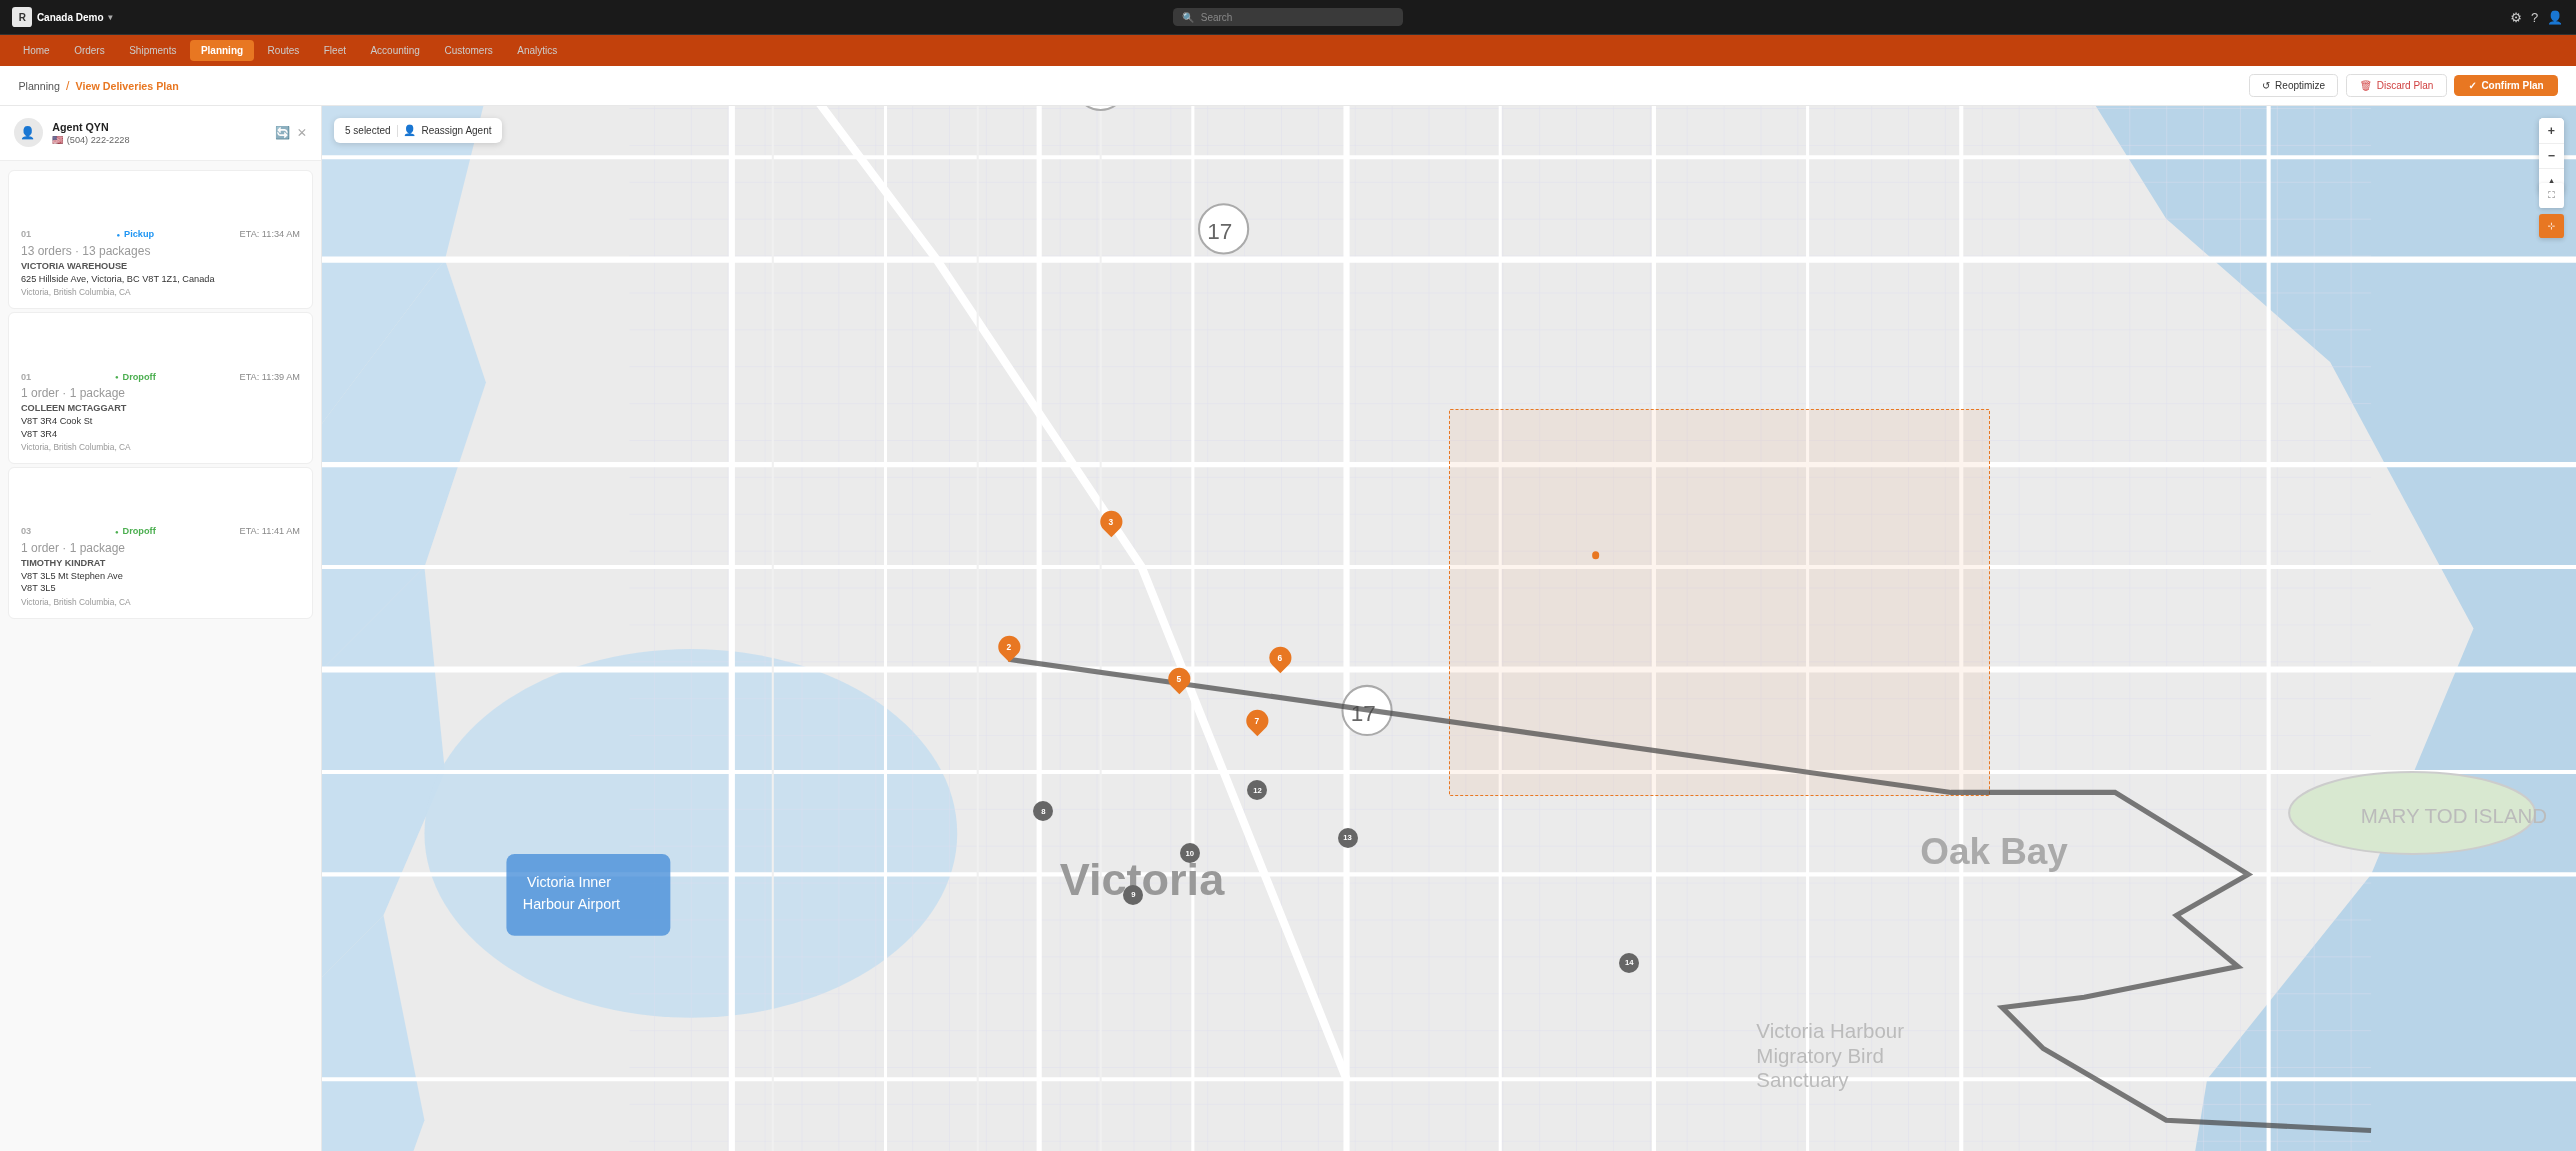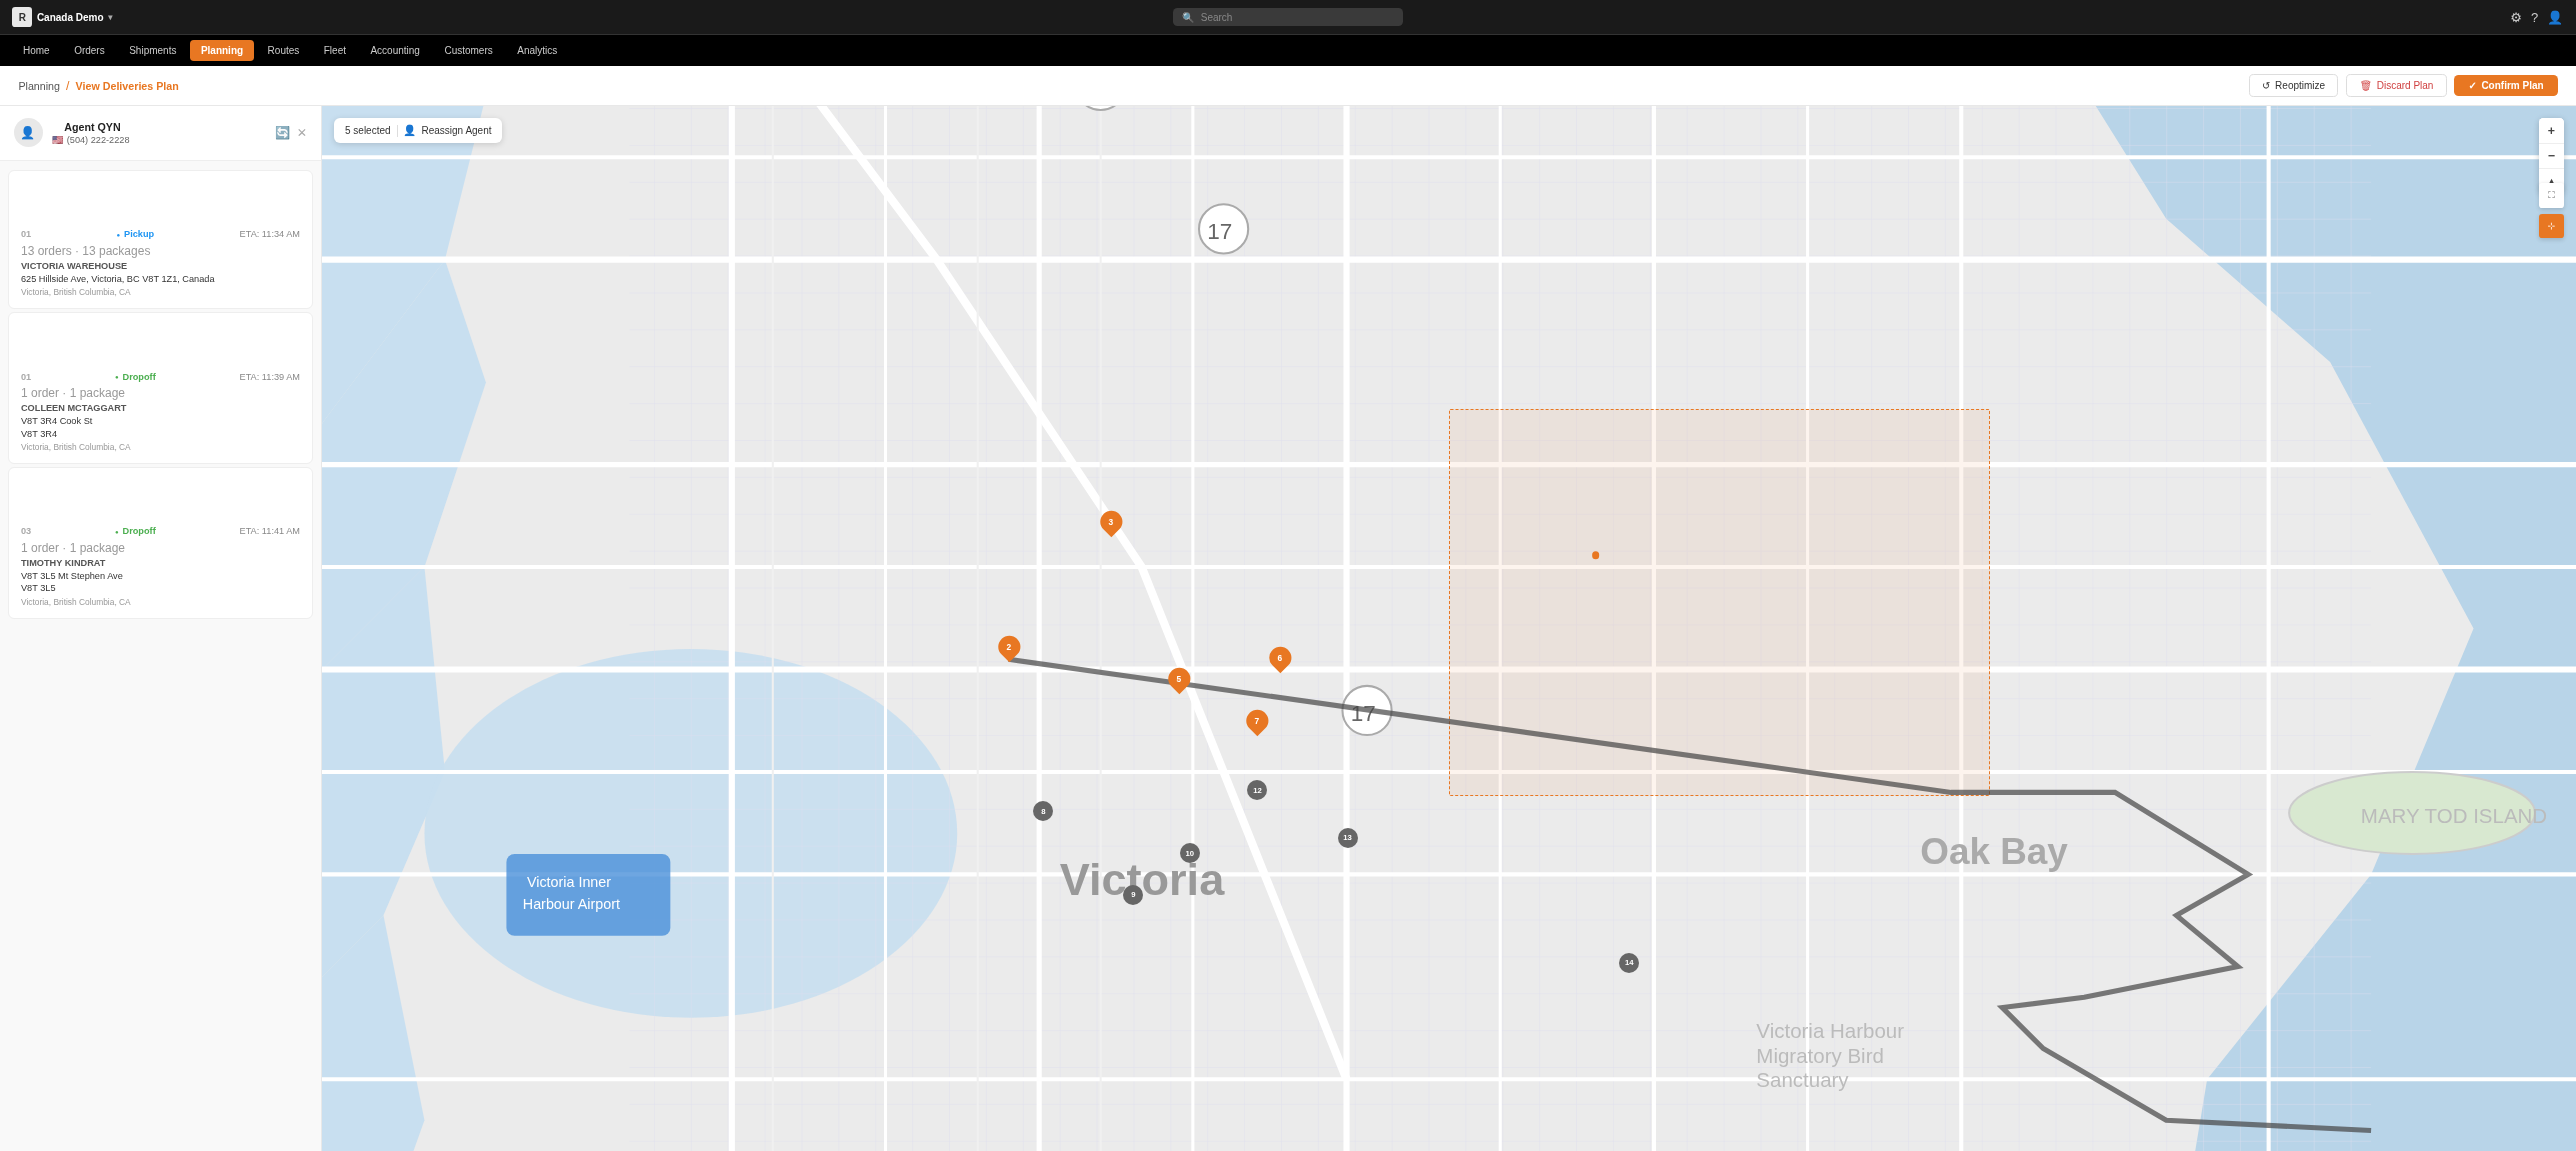--- a/index.html
+++ b/index.html
@@ -59,21 +59,21 @@
       align-items: center;
     }
     .topbar-icons span {
       color: #ccc;
       font-size: 13px;
       cursor: pointer;
     }
 
     
     .subnav {
-      background: #000000;
+      background: #c2410c;
       height: 32px;
       display: flex;
       align-items: center;
       padding: 0 12.3px;
       gap: 3.1px;
       border-top: 0.8px solid #333;
     }
     .subnav-item {
       color: #ccc;
       font-size: 10px;
@@ -174,21 +174,21 @@
       justify-content: space-between;
     }
     .agent-avatar {
       width: 29px; height: 29px;
       background: #e8e8e8;
       border-radius: 50%;
       display: flex; align-items: center; justify-content: center;
       font-size: 12.3px; color: #999;
     }
     .agent-info { flex: 1; }
-    .agent-name { font-size: 10.7px; font-weight: 700; color: #222; margin-left: 12px; }
+    .agent-name { font-size: 10.7px; font-weight: 700; color: #222; }
     .agent-phone { font-size: 9.2px; color: #666; margin-top: 1.5px; display: flex; align-items: center; gap: 3.1px; }
     .agent-actions { display: flex; gap: 6.1px; }
     .agent-actions span { font-size: 12.3px; cursor: pointer; color: #888; }
 
     .agent-stats {
       background: #fff;
       padding: 10.7px 14px;
       border-bottom: 0.8px solid #eee;
       display: grid;
       grid-template-columns: repeat(4, 1fr);

